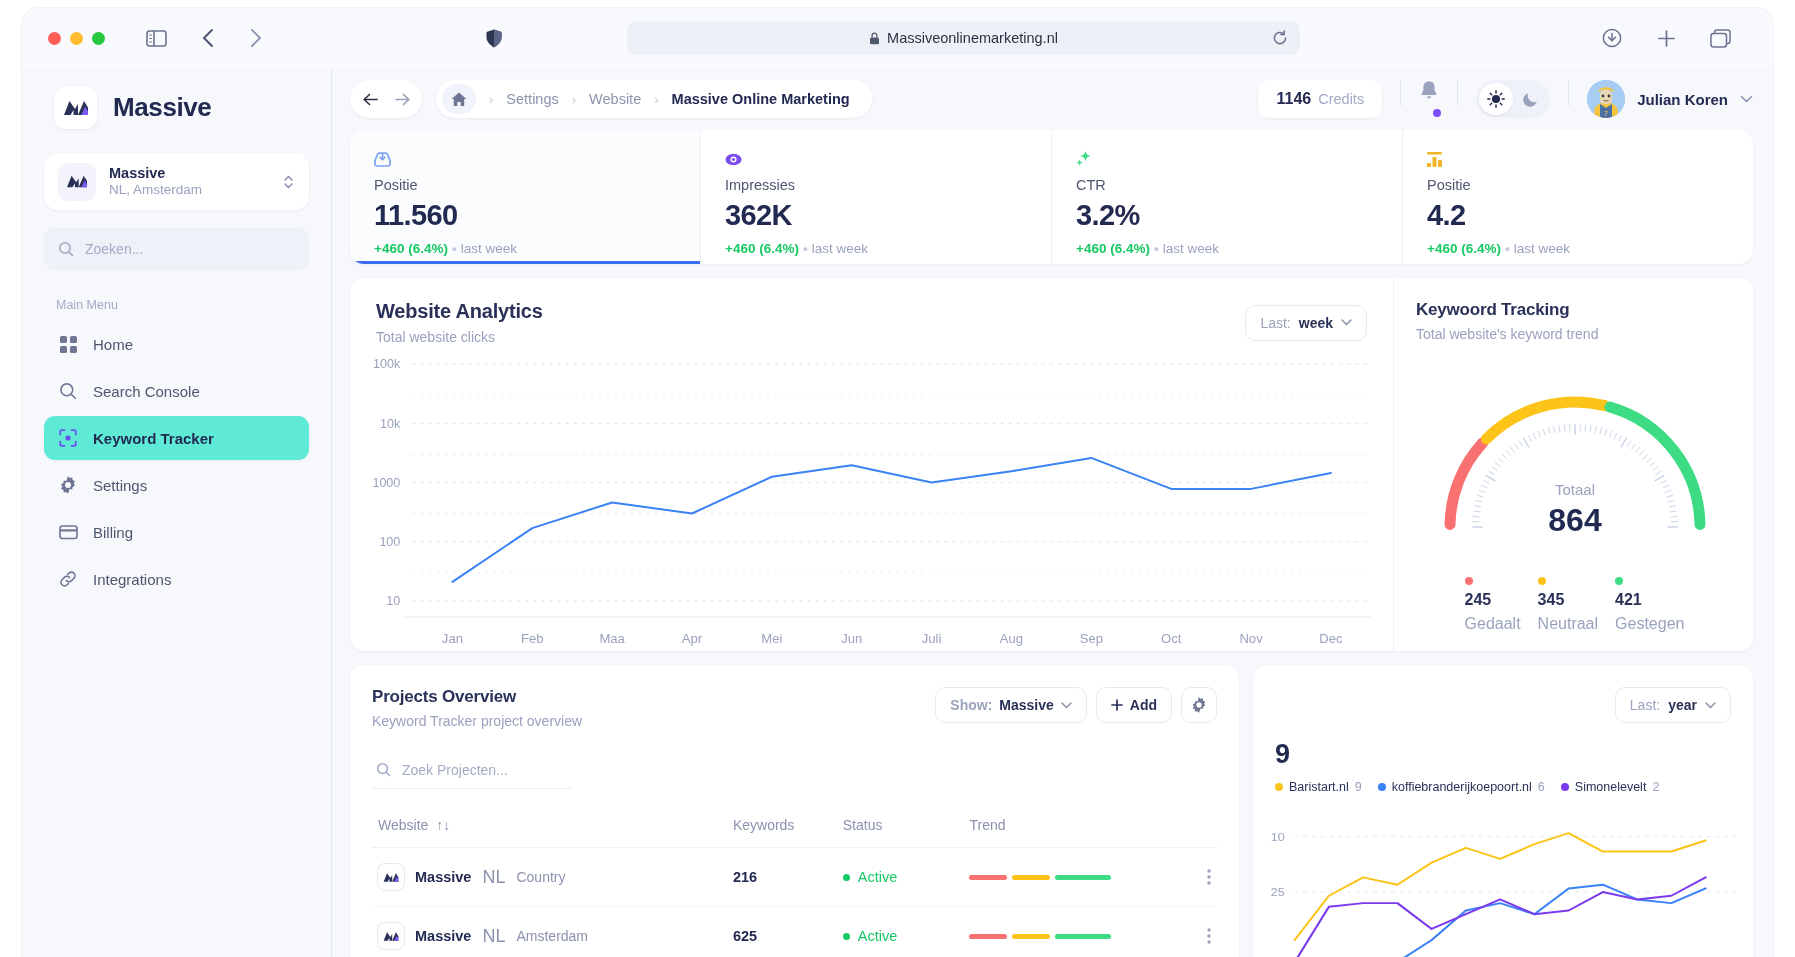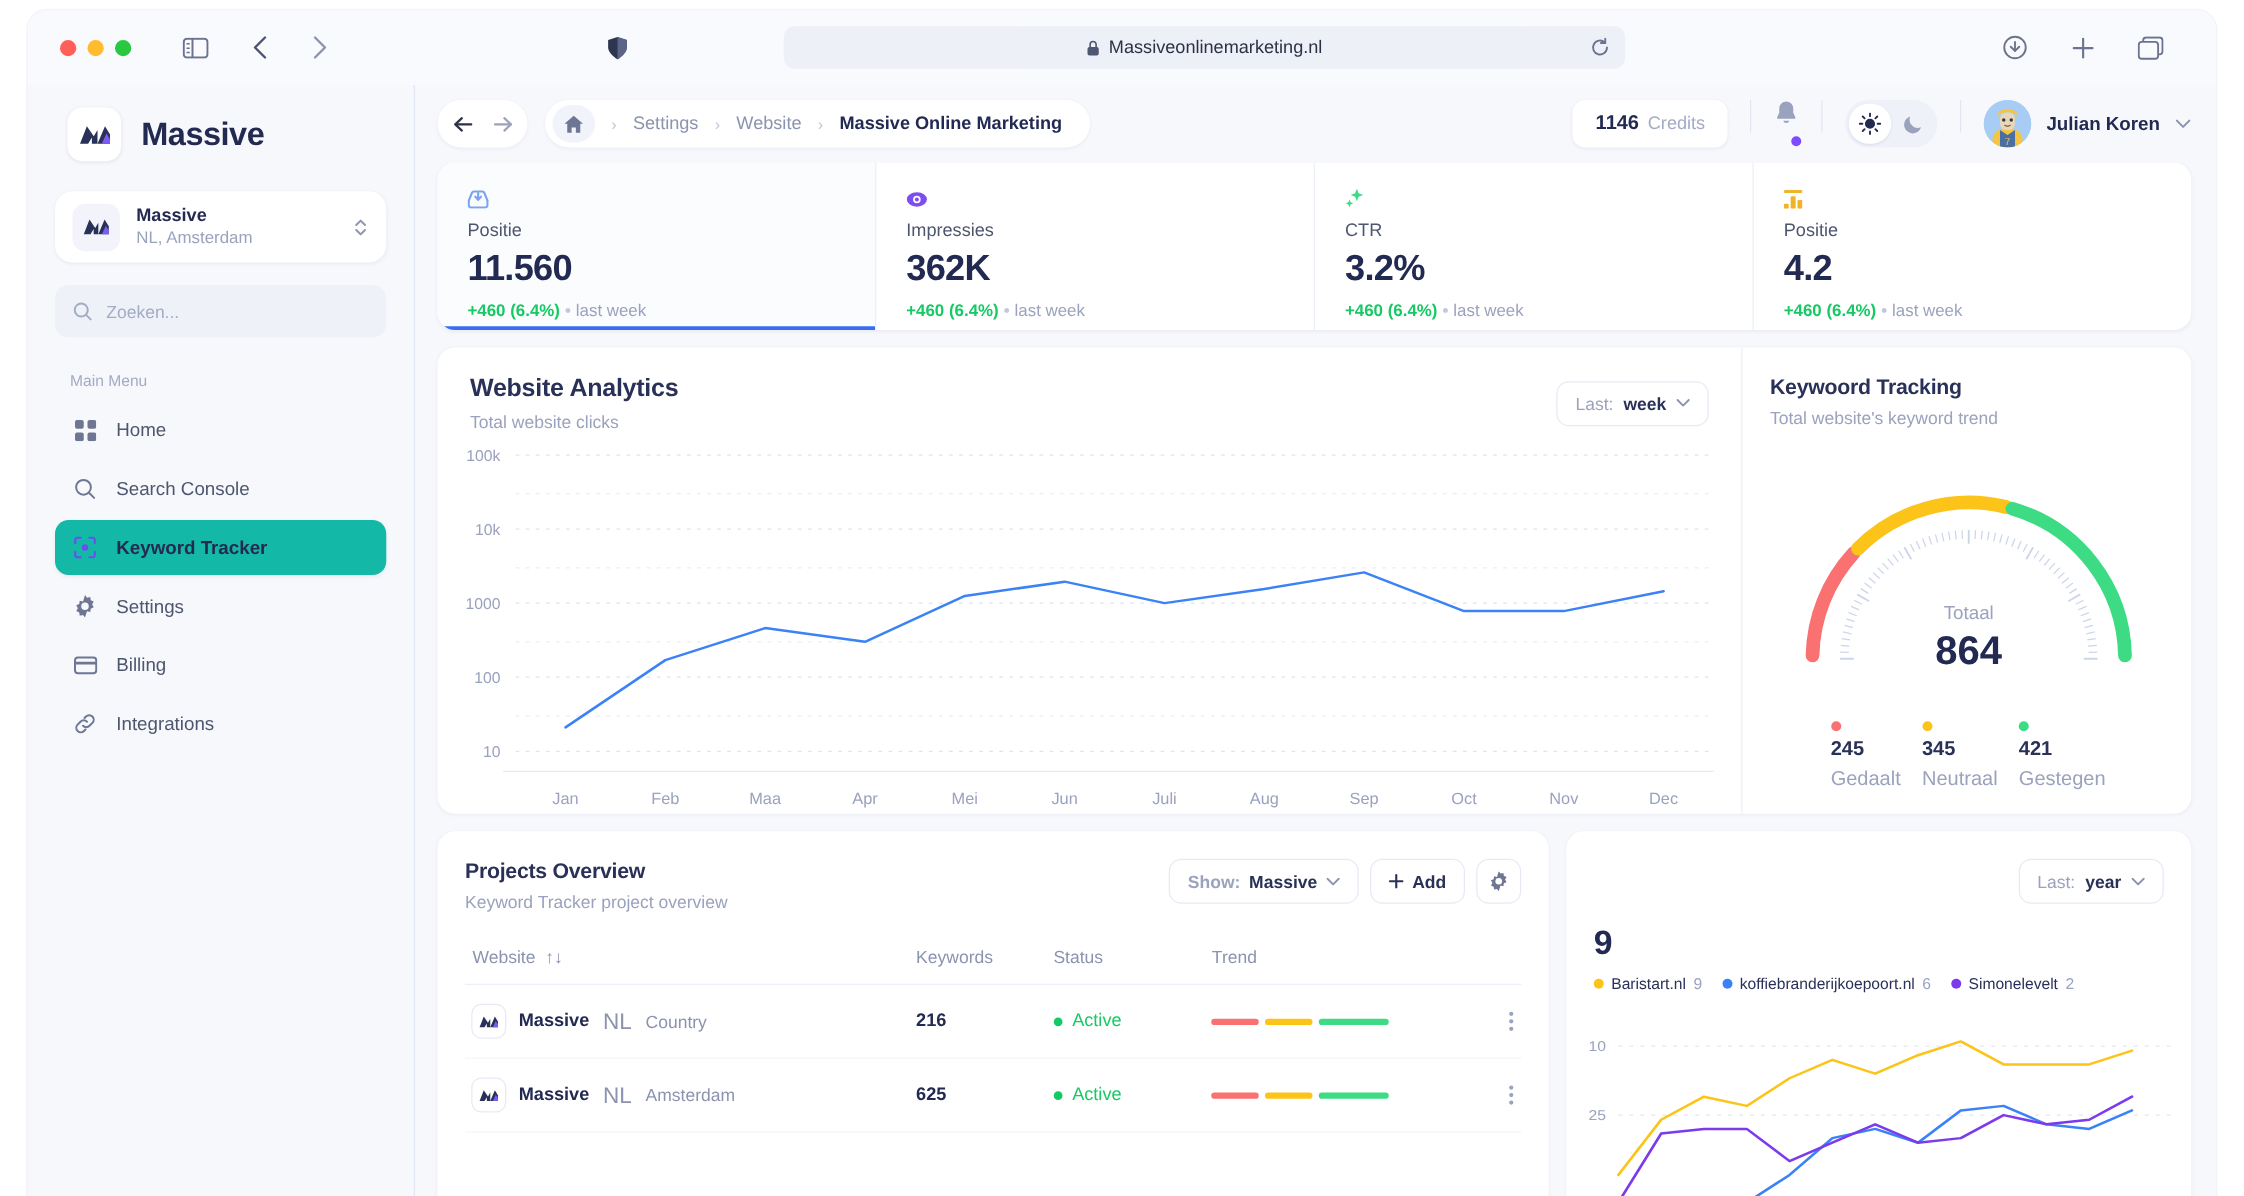--- a/index.html
+++ b/index.html
@@ -102,21 +102,21 @@
   }
   #sidebar-search input::placeholder { color: #a3abc5; }
 
   #menu-label { font-size: 12.5px; color: #a3abc5; padding-left: 12px; margin-bottom: 10px; }
   .nav-item {
     display: flex; align-items: center; gap: 15px;
     height: 44px; padding: 0 14px; border-radius: 11px;
     font-size: 15px; color: #4e566f; cursor: pointer; margin-bottom: 3px;
   }
   .nav-item.active {
-    background: #14b8a6; color: #232a52; font-weight: 600;
+    background: #5eead4; color: #232a52; font-weight: 600;
     box-shadow: 0 1px 3px rgba(40,50,110,.07);
   }
   .nav-ico { width: 20px; height: 20px; display: flex; align-items: center; justify-content: center; color: #6e7694; }
   .nav-item.active .nav-ico { color: #6c4ef0; }
 
   
   #main { flex: 1; display: flex; flex-direction: column; min-width: 0; }
 
   
   #topbar { height: 62px; display: flex; align-items: center; padding: 0 20px 0 18px; gap: 14px; }
@@ -782,20 +782,29 @@
                   <span style="display:flex">
                     <svg width="16" height="16" viewBox="0 0 18 18" fill="currentColor">
                         <path d="M9 0 l1.6 2.1 2.6-.6 .4 2.6 2.4 1.1-1.3 2.3 1.3 2.3-2.4 1.1-.4 2.6-2.6-.6L9 18l-1.6-2.1-2.6 .6-.4-2.6-2.4-1.1 1.3-2.3L2 8.2l2.4-1.1 .4-2.6 2.6 .6Z"></path>
                         <circle cx="9" cy="9" r="3" fill="#fff"></circle>
                       </svg>
                   </span>
                 </button>
               </div>
             </div>
 
+            <div id="projects-search">
+              <span style="display:flex;color:#a3abc5">
+                <svg width="15" height="15" viewBox="0 0 16 16" fill="none" stroke="currentColor" stroke-width="1.6" stroke-linecap="round">
+                    <circle cx="7" cy="7" r="5.2"></circle>
+                    <line x1="10.9" y1="10.9" x2="14.5" y2="14.5"></line>
+                  </svg>
+              </span>
+              <input placeholder="Zoek Projecten..." style="">
+            </div>
 
             <table id="ptable">
               <thead>
                 <tr>
                   <th style="width:42%">
                     <span>Website</span>
                     <span style="margin-left:4px">↑↓</span>
                   </th>
                   <th style="width:13%">Keywords</th>
                   <th style="width:15%">Status</th>

